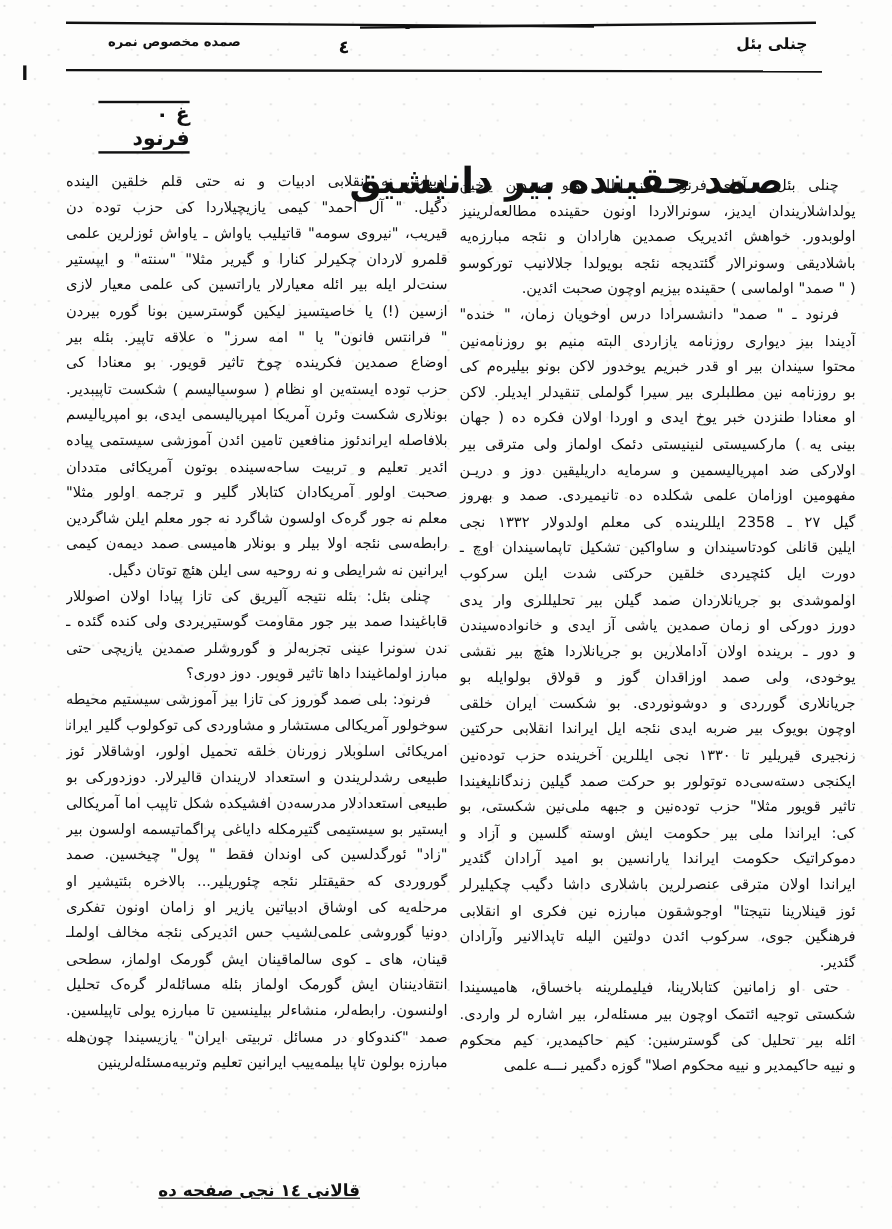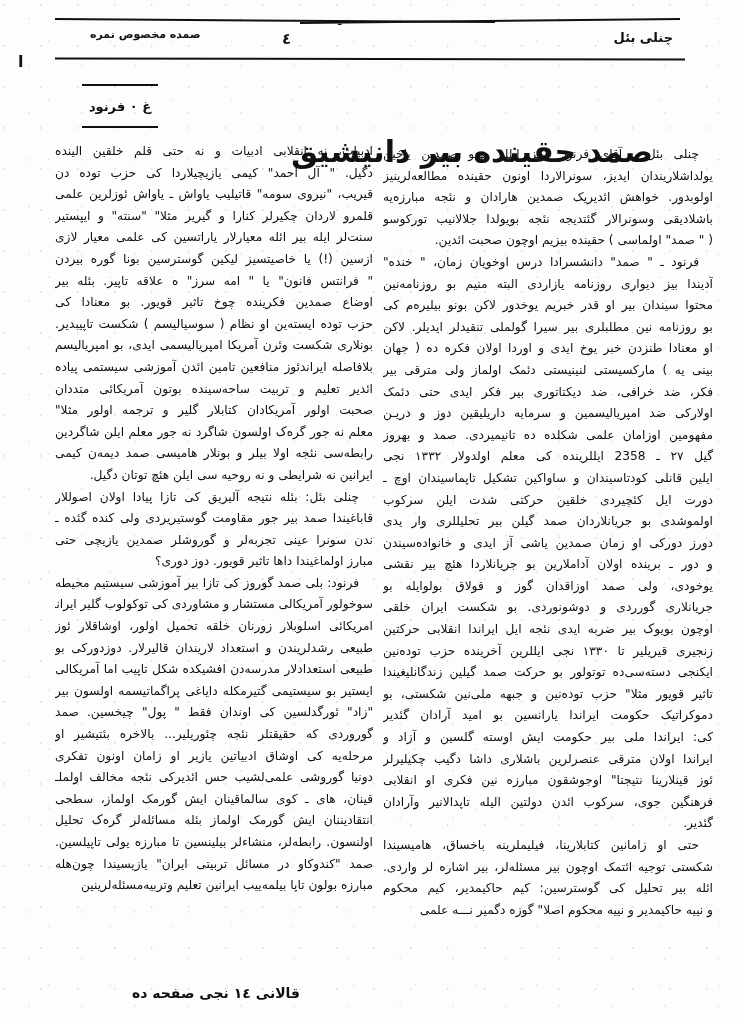--- a/index.html
+++ b/index.html
@@ -37,34 +37,34 @@
 
     .title {
       position: absolute; right: 90px; top: 98px; font-size: 30px; font-weight: bold;
       direction: rtl; letter-spacing: 0.5px; margin-top: 36px;
     }
     .author-box {
       position: absolute; left: 82px; top: 84px; width: 76px; height: 40px;
       border-top: 2px solid #111; border-bottom: 2px solid #111;
       display: flex; align-items: center; justify-content: center;
     }
-    .author { font-size: 13px; font-weight: bold; direction: rtl; }
+    .author { font-size: 17px; font-weight: bold; direction: rtl; }
 
     .column {
       position: absolute; direction: rtl; text-align: justify;
       font-size: 12.2px; font-weight: normal; line-height: 21.6px;
     }
     .column.right { left: 383px; width: 330px; top: 144px; }
     .column.left { left: 55px; width: 318px; top: 141px; }
     .column .line { display: block; white-space: nowrap; overflow: hidden; text-align-last: justify; }
     .column .line.last { text-align-last: right; }
     .column .line.indent { padding-right: 14px; }
     .footer-note {
       position: absolute; left: 60px; top: 985px; font-size: 14px; font-weight: bold;
-      direction: rtl; width: 240px; text-align: right;
+      direction: rtl; width: 240px; text-align: right; text-decoration: underline;
     }
   </style>
 </head>
 <body>
 
 <div class="noise"></div>
 
 <div class="rule top"></div>
 <div class="rule top2"></div>
 <div class="top-tick">ـ</div>
@@ -84,37 +84,36 @@
     <span class="line">یولداشلاریندان ایدیز، سونرالاردا اونون حقینده مطالعه‌لرینیز</span>
     <span class="line">اولوبدور. خواهش ائدیریک صمدین هارادان و نئجه مبارزه‌یه</span>
     <span class="line">باشلادیقی وسونرالار گئتدیجه نئجه بویولدا جلالانیب تورکوسو</span>
     <span class="line last">( " صمد" اولماسی ) حقینده بیزیم اوچون صحبت ائدین.</span>
     <span class="line indent">فرنود ـ " صمد" دانشسرادا درس اوخویان زمان، " خنده"</span>
     <span class="line">آدیندا بیز دیواری روزنامه یازاردی البته منیم بو روزنامه‌نین</span>
     <span class="line">محتوا سیندان بیر او قدر خبریم یوخدور لاکن بونو بیلیره‌م کی</span>
     <span class="line">بو روزنامه نین مطلبلری بیر سیرا گولملی تنقیدلر ایدیلر. لاکن</span>
     <span class="line">او معنادا طنزدن خبر یوخ ایدی و اوردا اولان فکره ده ( جهان</span>
     <span class="line">بینی یه ) مارکسیستی لنینیستی دئمک اولماز ولی مترقی بیر</span>
-    <span class="line">فکر، ضد خرافی، ضد دیکتاتوری بیر فکر ایدی حتی دئمک</span>
     <span class="line">اولارکی ضد امپریالیسمین و سرمایه داریلیقین دوز و دریـن</span>
     <span class="line">مفهومین اوزامان علمی شکلده ده تانیمیردی. صمد و بهروز</span>
     <span class="line">گیل ۲۷ ـ 2358 ایللرینده کی معلم اولدولار ۱۳۳۲ نجی</span>
     <span class="line">ایلین قانلی کودتاسیندان و ساواکین تشکیل تاپماسیندان اوچ ـ</span>
     <span class="line">دورت ایل کئچیردی خلقین حرکتی شدت ایلن سرکوب</span>
     <span class="line">اولموشدی بو جریانلاردان صمد گیلن بیر تحلیللری وار یدی</span>
     <span class="line">دورز دورکی او زمان صمدین یاشی آز ایدی و خانواده‌سیندن</span>
     <span class="line">و دور ـ برینده اولان آداملارین بو جریانلاردا هئچ بیر نقشی</span>
     <span class="line">یوخودی، ولی صمد اوزاقدان گوز و قولاق بولوایله بو</span>
     <span class="line">جریانلاری گورردی و دوشونوردی. بو شکست ایران خلقی</span>
     <span class="line">اوچون بویوک بیر ضربه ایدی نئجه ایل ایراندا انقلابی حرکتین</span>
     <span class="line">زنجیری قیریلیر تا ۱۳۳۰ نجی ایللرین آخرینده حزب توده‌نین</span>
     <span class="line">ایکنجی دسته‌سی‌ده توتولور بو حرکت صمد گیلین زندگانلیغیندا</span>
     <span class="line">تاثیر قویور مثلا" حزب توده‌نین و جبهه ملی‌نین شکستی، بو</span>
+    <span class="line">کی: ایراندا ملی بیر حکومت ایش اوسته گلسین و آزاد و</span>
     <span class="line">دموکراتیک حکومت ایراندا یارانسین بو امید آرادان گئدیر</span>
-    <span class="line">کی: ایراندا ملی بیر حکومت ایش اوسته گلسین و آزاد و</span>
     <span class="line">ایراندا اولان مترقی عنصرلرین باشلاری داشا دگیب چکیلیرلر</span>
     <span class="line">ئوز قینلارینا نتیجتا" اوجوشقون مبارزه نین فکری او انقلابی</span>
     <span class="line">فرهنگین جوی، سرکوب ائدن دولتین الیله تاپدالانیر وآرادان</span>
     <span class="line last">گئدیر.</span>
     <span class="line indent">حتی او زامانین کتابلارینا، فیلیملرینه باخساق، هامیسیندا</span>
     <span class="line">شکستی توجیه ائتمک اوچون بیر مسئله‌لر، بیر اشاره لر واردی.</span>
     <span class="line">ائله بیر تحلیل کی گوسترسین: کیم حاکیمدیر، کیم محکوم</span>
     <span class="line last">و نییه حاکیمدیر و نییه محکوم اصلا" گوزه دگمیر نـــه علمی</span>
   </div>
 <div class="column left" id="col-left">

